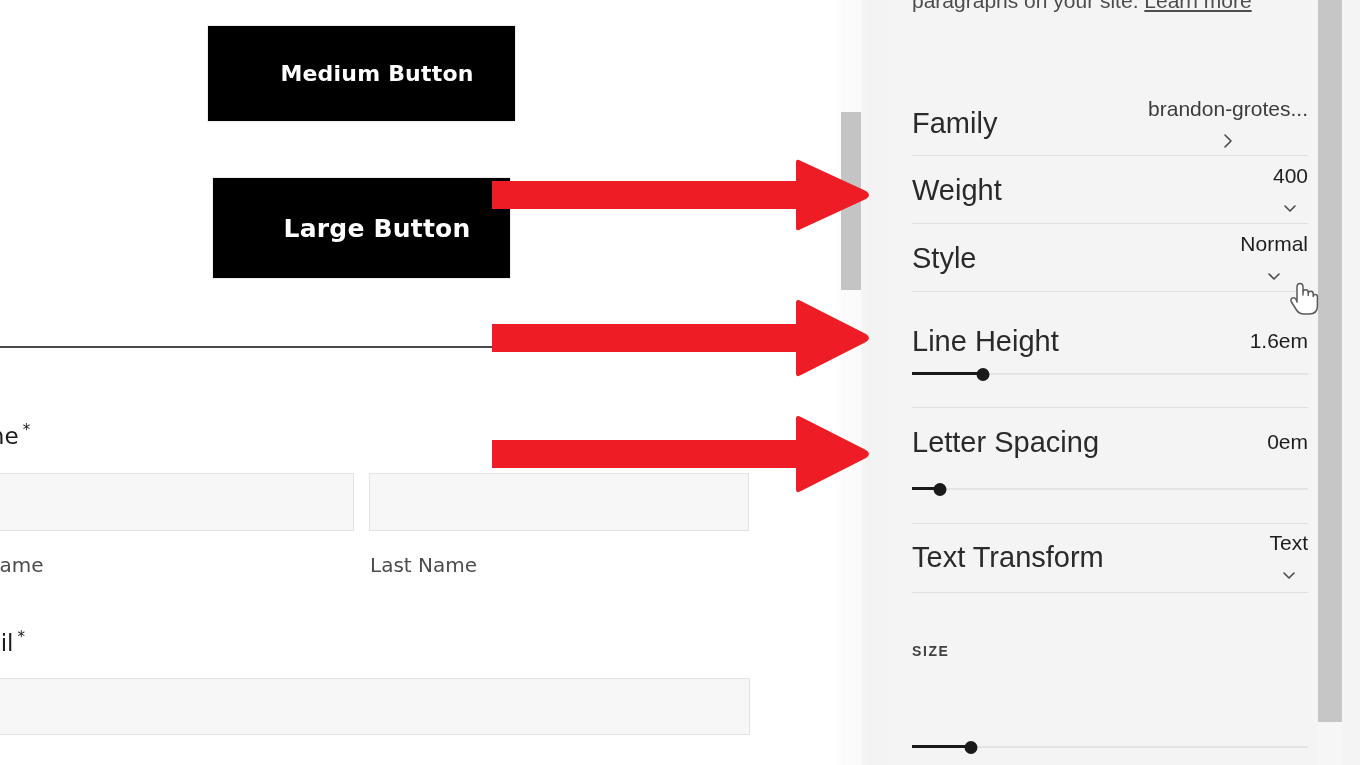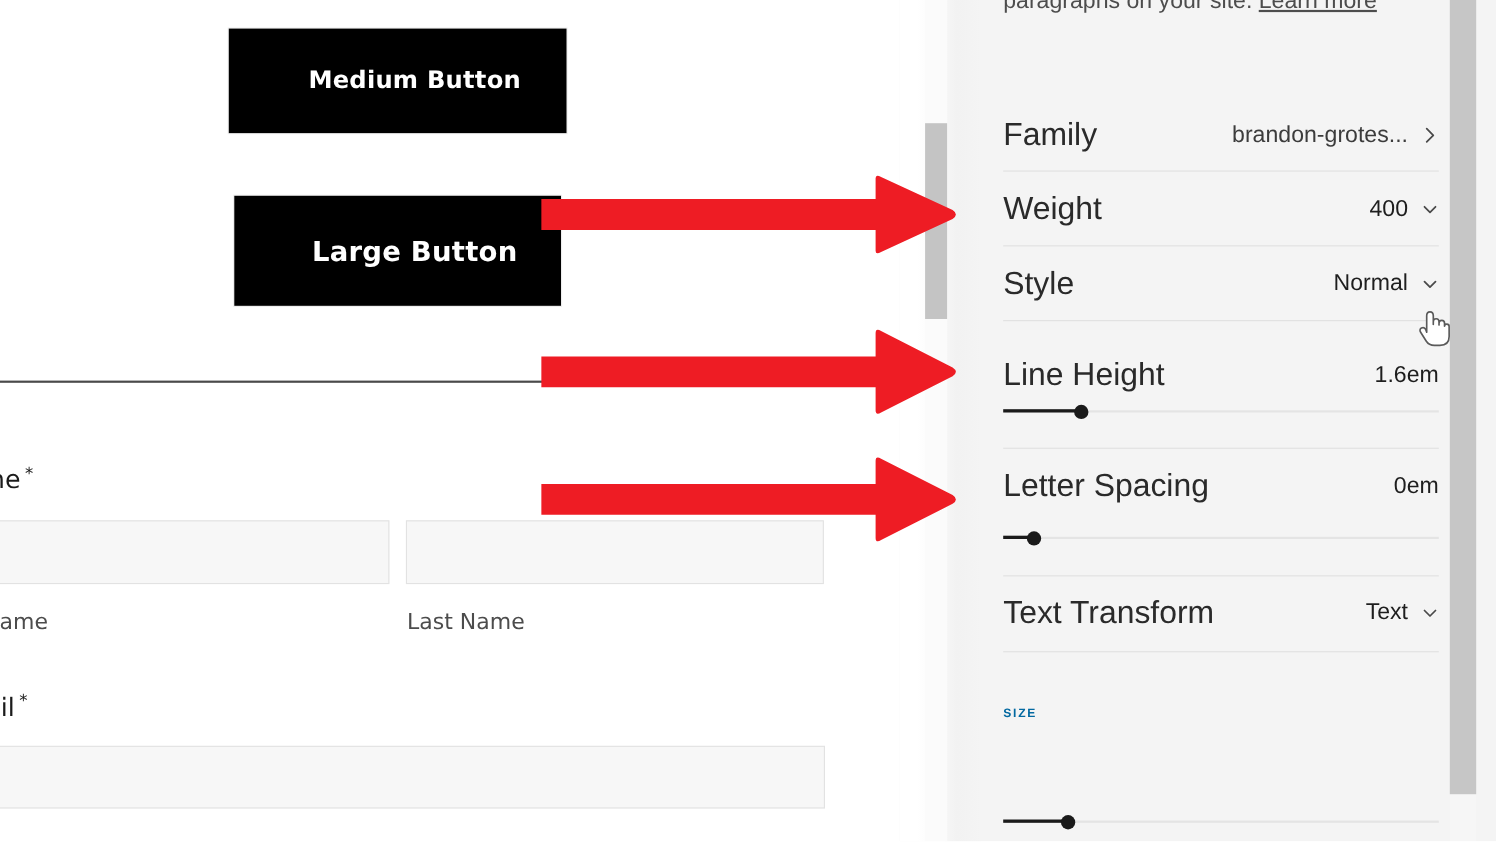--- a/index.html
+++ b/index.html
@@ -110,21 +110,21 @@
   #intro .lnk { color: #4d4d4d; text-decoration: underline; }
 
   
   .prow {
     position: absolute; left: 94px; width: 396px;
     display: flex; align-items: center; justify-content: space-between;
   }
   .prow .lbl {
     font-size: 29px; color: #2a2a2a; font-family: "Liberation Sans", sans-serif;
   }
-  .prow .val-wrap { display: flex; align-items: center; gap: 12px; }
+  .prow .val-wrap { display: flex; align-items: center; gap: 12px; flex-direction: column; }
   .prow .val {
     font-size: 21px; color: #3c3c3c; font-family: "Liberation Sans", sans-serif;
   }
   .prow .val.plain { color: #1e1e1e; }
   .sep {
     position: absolute; left: 94px; width: 396px; height: 1px; background: #e0e0e0;
   }
 
   .chev { width: 16px; height: 16px; display:block; }
   .chev svg { display: block; }
@@ -137,21 +137,21 @@
   .slider .fill {
     position: absolute; left: 0; top: 6px; height: 3px; background: #1a1a1a;
   }
   .slider .thumb {
     position: absolute; top: 2px; width: 13px; height: 13px; border-radius: 50%;
     background: #1a1a1a; transform: translateX(-50%);
   }
 
   .section-title {
     position: absolute; left: 94px;
-    font-size: 11px; letter-spacing: 1.6px; color: #0369a1; font-weight: 600;
+    font-size: 14px; letter-spacing: 1.6px; color: #404040; font-weight: 600;
     font-family: "Liberation Sans", sans-serif;
   }
 
   
   .arrow { position: absolute; }
   .arrow svg { display: block; }
 
   
   #cursor { position: absolute; left: 1286px; top: 278px; width: 34px; height: 40px; }
 </style>

